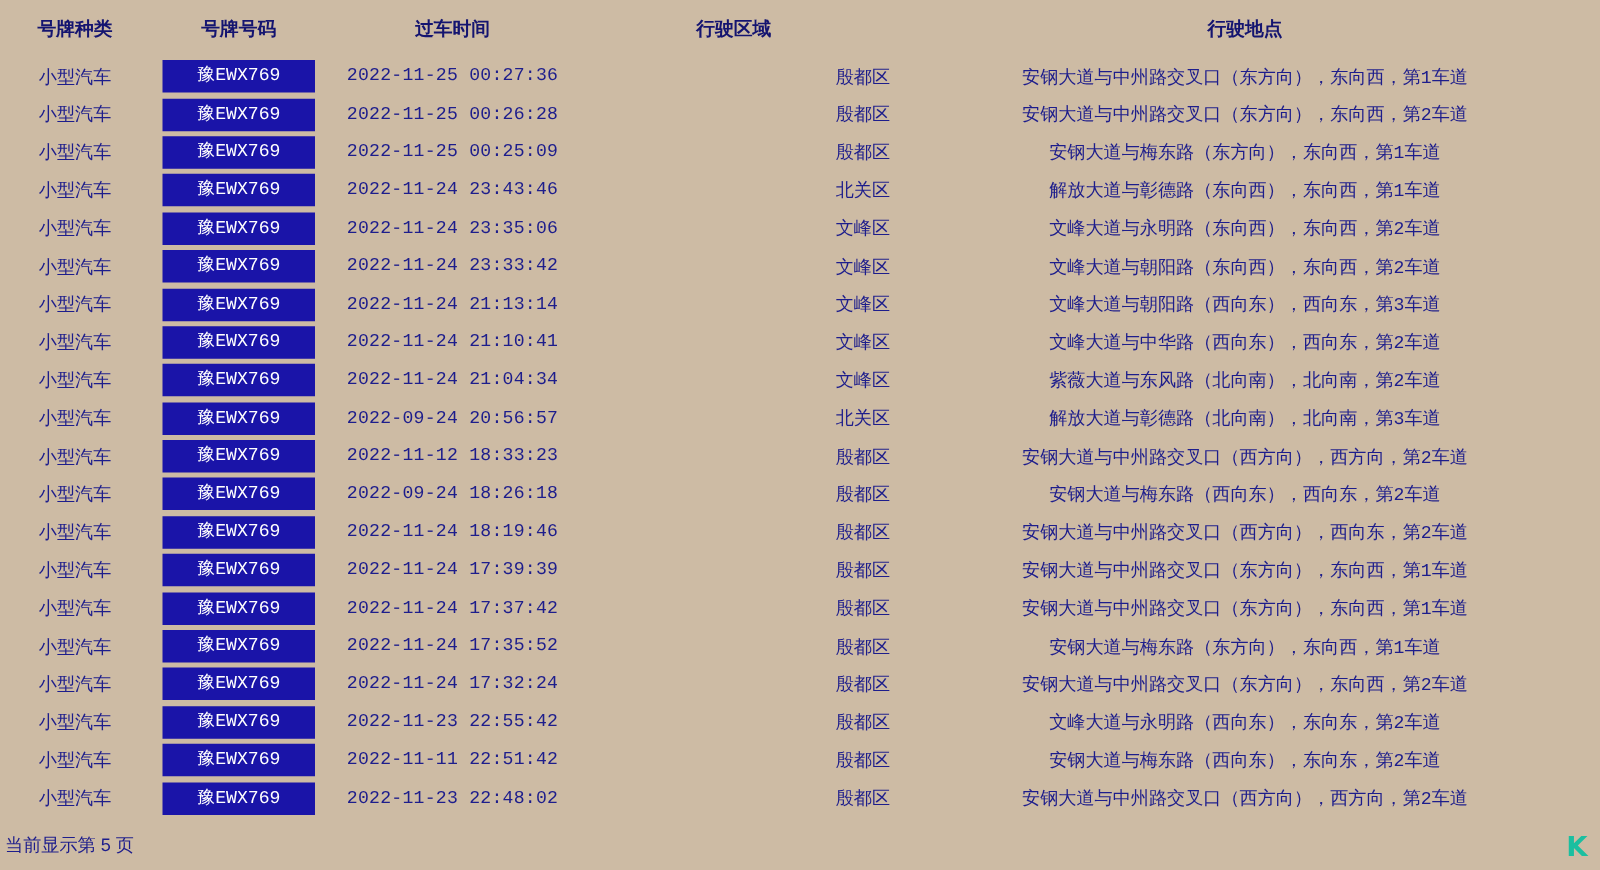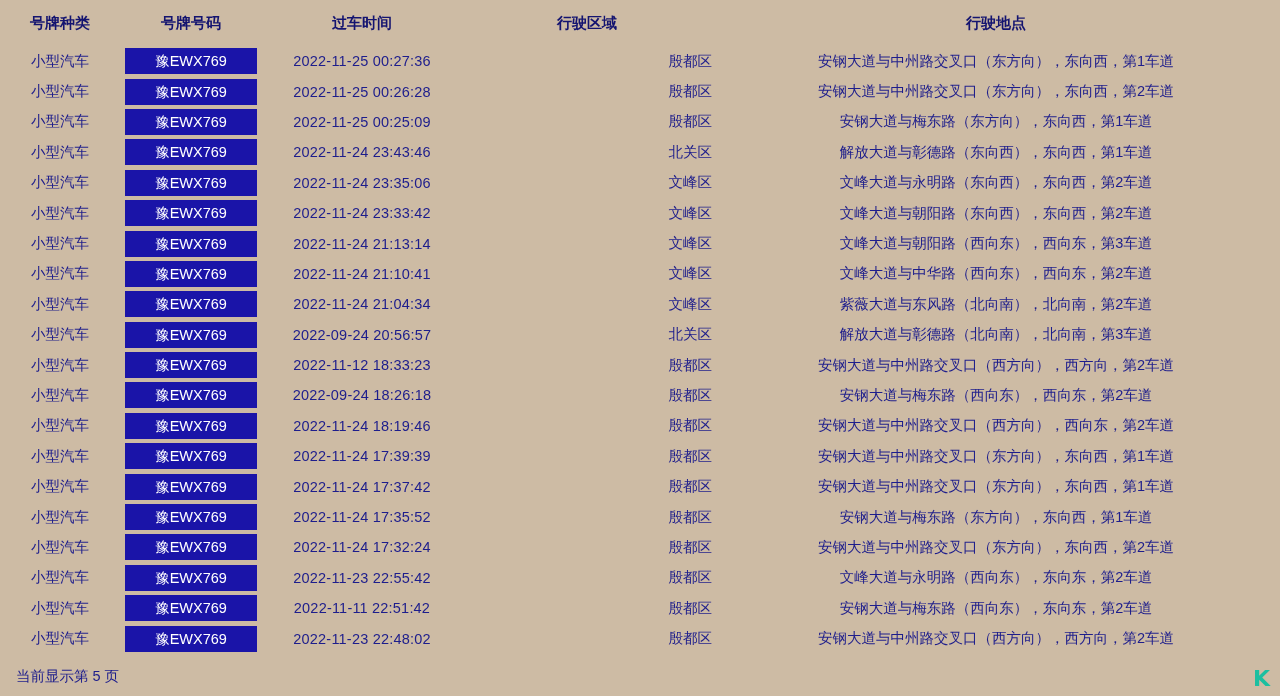--- a/index.html
+++ b/index.html
@@ -17,20 +17,21 @@
   .page {
     position: relative;
     width: 1280px;
     height: 696px;
     box-sizing: border-box;
   }
   table.records {
     width: 1280px;
     border-collapse: collapse;
     table-layout: fixed;
+    font-family: Liberation Mono, monospace;
   }
   table.records th {
     font-size: 15px;
     font-weight: bold;
     color: #141470;
     padding: 14px 0 13px 0;
     text-align: center;
     white-space: nowrap;
   }
   table.records td {
@@ -50,42 +51,42 @@
   td.type {
     text-align: center;
     padding-left: 24px;
   }
   td.plate {
     text-align: center;
   }
   td.plate .plate-box {
     display: block;
     margin: 0 auto;
-    width: 132px;
+    width: 122px;
     background: #1a14a8;
     color: #ffffff;
     font-size: 14.5px;
     line-height: 26px;
     height: 26px;
     text-align: center;
     letter-spacing: 0px;
   }
   td.time {
     text-align: center;
     letter-spacing: 0.2px;
   }
   td.area {
     text-align: right;
   }
   td.place {
     text-align: center;
   }
   .footer {
     position: absolute;
-    left: 16px;
+    left: 4px;
     bottom: 10px;
     font-size: 14.5px;
     color: #1d1d8c;
   }
   .footer .page-num {
     margin: 0 4px;
   }
   .corner-logo {
     position: absolute;
     right: 10px;

